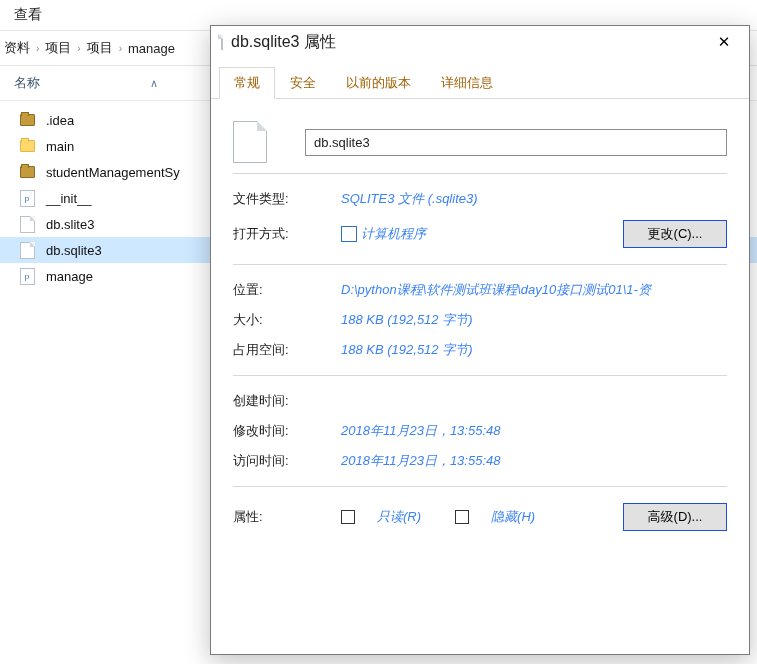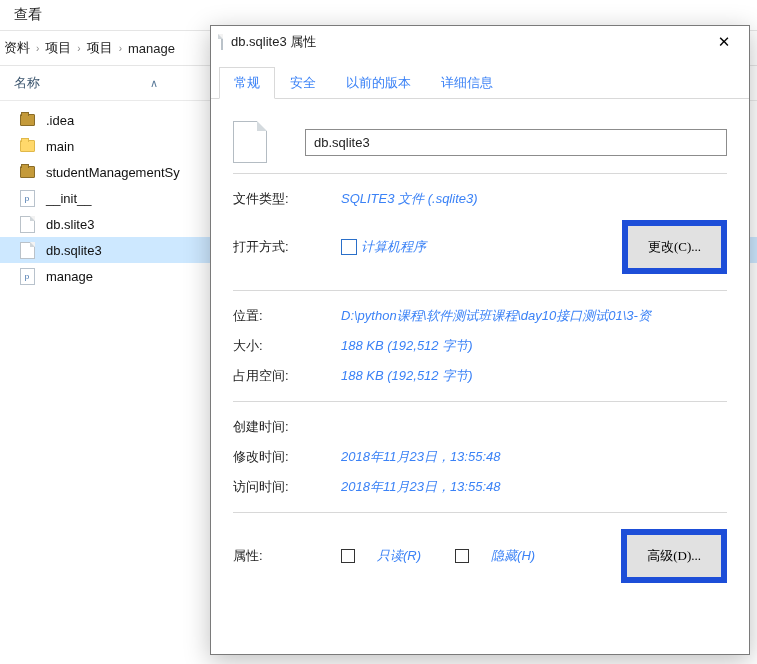--- a/index.html
+++ b/index.html
@@ -90,41 +90,41 @@
       flex-direction: column;
     }
     .titlebar {
       height: 32px;
       display: flex;
       align-items: center;
       padding: 0 2px 0 10px;
       background: #fff;
     }
     .titlebar .tb-icon { margin-right: 8px; }
-    .titlebar .title { font-size: 13px; color: #222; flex: 1; }
+    .titlebar .title { font-size: 16px; color: #222; flex: 1; }
     .close-btn {
       width: 46px; height: 30px;
       display: flex; align-items: center; justify-content: center;
       font-size: 15px; font-weight: 300; color: #000;
       cursor: pointer;
     }
     .tabs {
       display: flex;
       border-bottom: 1px solid #d9d9d9;
       padding: 8px 8px 0 8px;
       gap: 0;
       font-size: 13px;
     }
     .tab {
       padding: 6px 14px 6px 14px;
       border: 1px solid transparent;
       border-bottom: none;
       position: relative;
       top: 1px;
-      color: #3b82f6;
+      color: #a16207;
       cursor: pointer;
     }
     .tab.active {
       border-color: #d9d9d9;
       background: #fff;
       border-bottom: 1px solid #fff;
     }
     .tab-body {
       flex: 1;
       padding: 18px 22px 10px 22px;
@@ -159,25 +159,25 @@
       font-size: 13px;
       background: #fff;
     }
     .open-with {
       display: flex; align-items: center; gap: 4px;
     }
     .app-icon {
       width: 16px; height: 16px; border: 1px solid #2a6fc9; background: #fff;
     }
     .btn {
-      border: 6px solid #1d4ed8;
+      border: 1px solid #1d4ed8;
       background: #e1e1e1;
-      padding: 12px 20px;
-      font-size: 13px;
-      font-family: Liberation Serif, serif;
+      padding: 4px 20px;
+      font-size: 13px;
+      font-family: Liberation Sans, sans-serif;
       cursor: pointer;
       min-width: 104px;
       text-align: center;
     }
     .checkbox {
       display: inline-flex; align-items: center; gap: 22px; margin-right: 34px;
     }
     .checkbox .box {
       width: 14px; height: 14px; border: 1px solid #333; background: #fff;
     }
@@ -278,21 +278,21 @@
         <span class="app-icon"></span>
         <span>计算机程序</span>
       </div>
       <button class="btn">更改(C)...</button>
     </div>
 
     <hr class="sep">
 
     <div class="row">
       <div class="label">位置:</div>
-      <div class="value">D:\python课程\软件测试班课程\day10接口测试01\3-资</div>
+      <div class="value">D:\python课程\软件测试班课程\day10接口测试01\1-资</div>
     </div>
     <div class="row">
       <div class="label">大小:</div>
       <div class="value">188 KB (192,512 字节)</div>
     </div>
     <div class="row">
       <div class="label">占用空间:</div>
       <div class="value">188 KB (192,512 字节)</div>
     </div>
 

